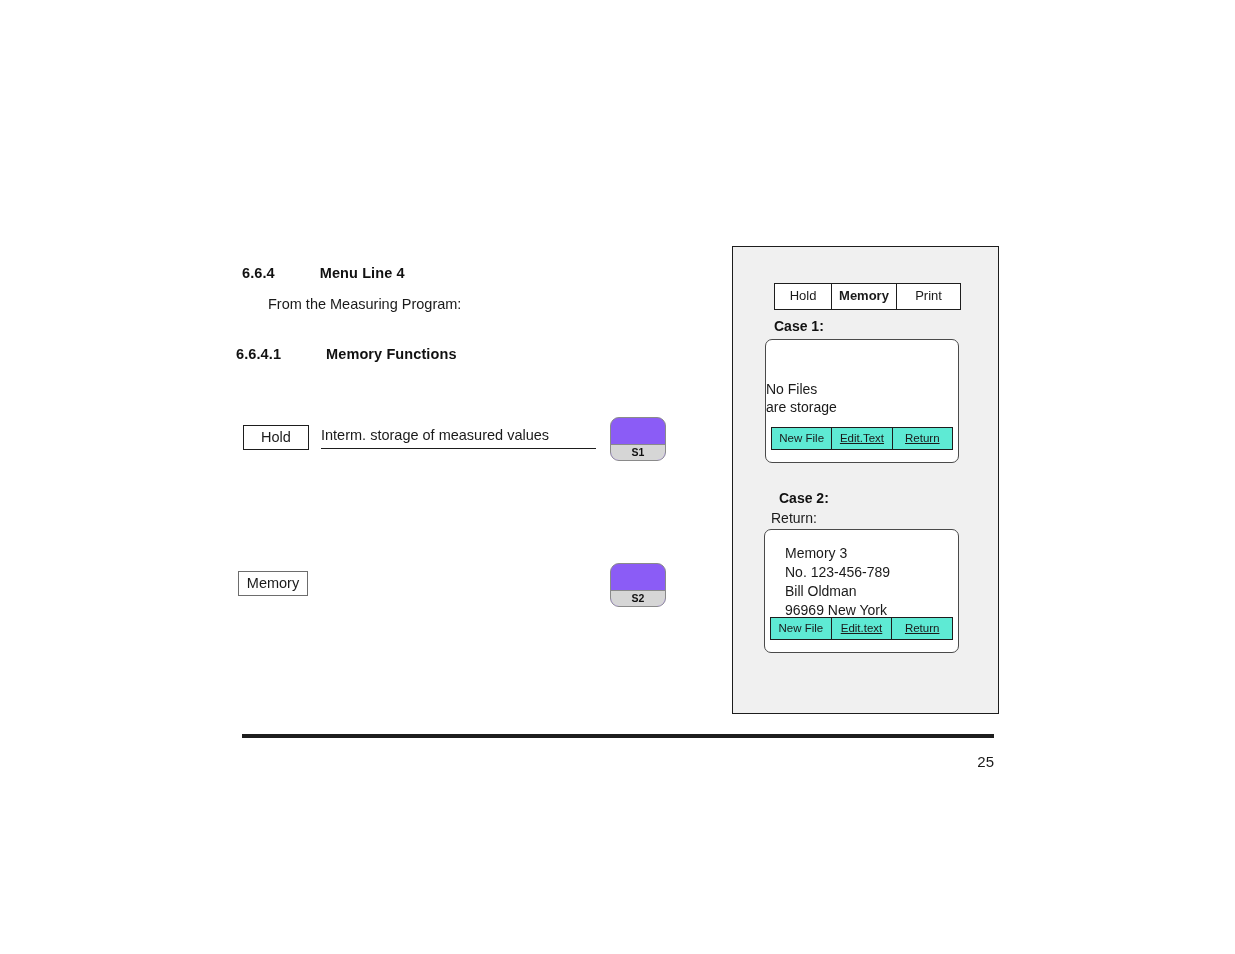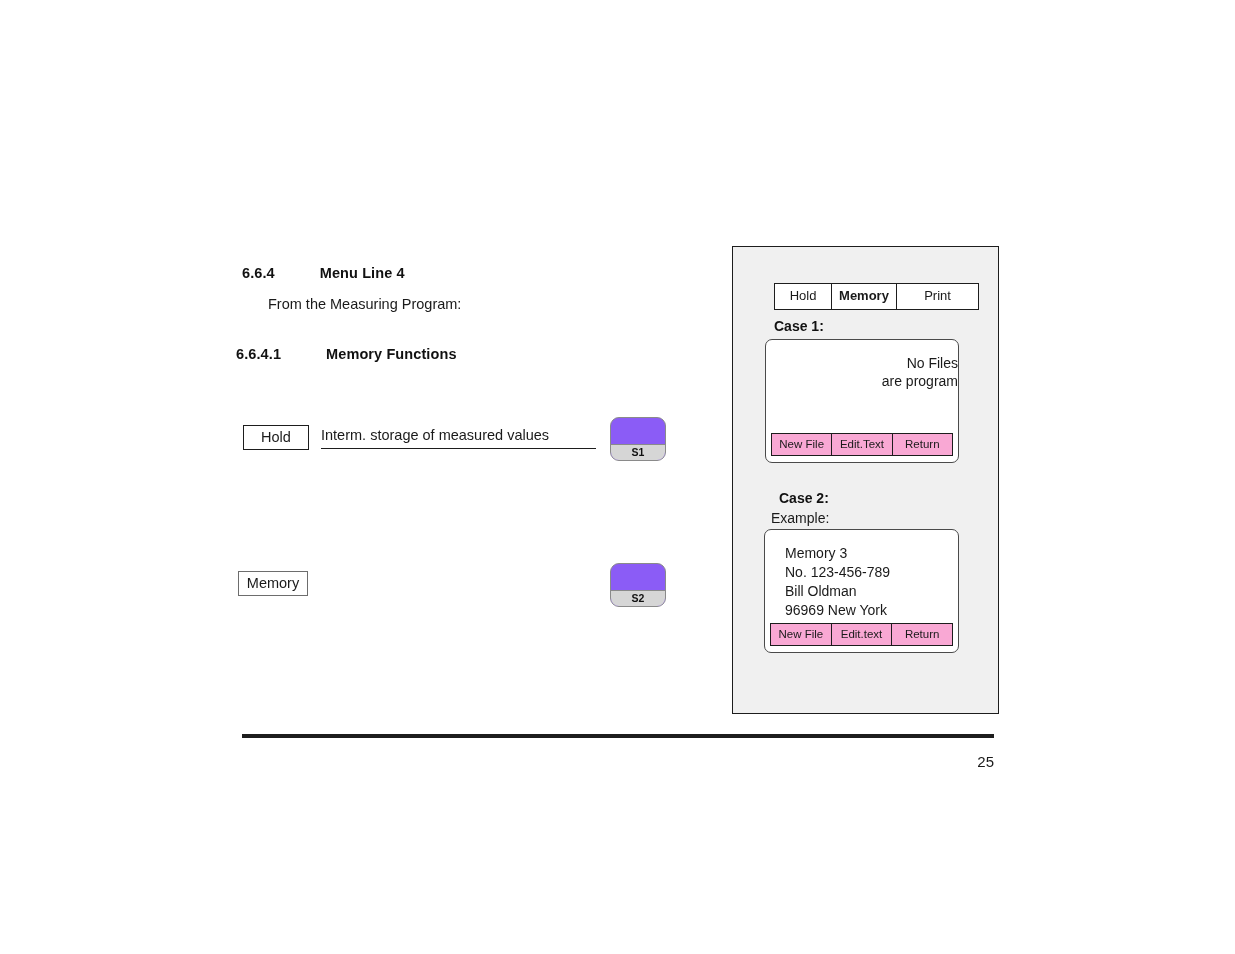--- a/index.html
+++ b/index.html
@@ -148,21 +148,21 @@
     font-size: 13px;
     line-height: 16px;
     padding: 4px 0 5px 0;
     text-align: center;
     color: #1a1a1a;
     background: #ffffff;
   }
   .menubar .mi + .mi { border-left: 1.4px solid #1d1d1d; }
   .menubar .mi-hold { width: 56px; }
   .menubar .mi-memory { width: 65px; font-weight: bold; }
-  .menubar .mi-print { width: 82px; text-align: center; }
+  .menubar .mi-print { width: 64px; text-align: center; }
 
   .case-label {
     position: absolute;
     font-size: 14px;
     font-weight: bold;
     color: #111111;
   }
   .case1-label { left: 41px; top: 71px; }
   .case2-label { left: 46px; top: 243px; }
   .example-label {
@@ -195,52 +195,51 @@
 
   .screen-text {
     position: absolute;
     left: 0;
     right: 0;
     color: #1a1a1a;
     font-size: 14px;
     line-height: 18px;
   }
   .screen-text.centered {
-    top: 14px;
-    text-align: right;
-    margin-left: 31px;
+    top: 40px;
+    text-align: left;
   }
   .screen-text.listing {
     top: 14px;
     left: 20px;
     right: 4px;
     text-align: left;
     line-height: 19px;
   }
 
   .softbar {
     position: absolute;
     left: 5px;
     right: 5px;
-    bottom: 6px;
+    bottom: 12px;
     display: flex;
     border: 1.3px solid #1d1d1d;
-    background: #f9a8d4;
+    background: #5eead4;
   }
   .softbar .sb {
     box-sizing: border-box;
     flex: 1 1 0;
     font-size: 11.5px;
     line-height: 14px;
     padding: 3px 0 4px 0;
     text-align: center;
     color: #1a1a1a;
     white-space: nowrap;
   }
-  .softbar .sb + .sb { border-left: 1.3px solid #1d1d1d; }
+  .softbar .sb + .sb { border-left: 1.3px solid #1d1d1d; text-decoration: underline; }
 
   
   .footer-rule {
     position: absolute;
     left: 242px;
     top: 734px;
     width: 752px;
     height: 3.5px;
     background: #1d1d1d;
   }
@@ -290,31 +289,31 @@
       <div class="mi mi-hold">Hold</div>
       <div class="mi mi-memory">Memory</div>
       <div class="mi mi-print">Print</div>
     </div>
 
     <div class="case-label case1-label">Case 1:</div>
 
     <div class="display display-1">
       <div class="screen-text centered">
         <div>No Files</div>
-        <div>are program</div>
+        <div>are storage</div>
       </div>
       <div class="softbar">
         <div class="sb">New File</div>
         <div class="sb">Edit.Text</div>
         <div class="sb">Return</div>
       </div>
     </div>
 
     <div class="case-label case2-label">Case 2:</div>
-    <div class="example-label">Example:</div>
+    <div class="example-label">Return:</div>
 
     <div class="display display-2">
       <div class="screen-text listing">
         <div>Memory 3</div>
         <div>No. 123-456-789</div>
         <div>Bill Oldman</div>
         <div>96969 New York</div>
       </div>
       <div class="softbar">
         <div class="sb">New File</div>

